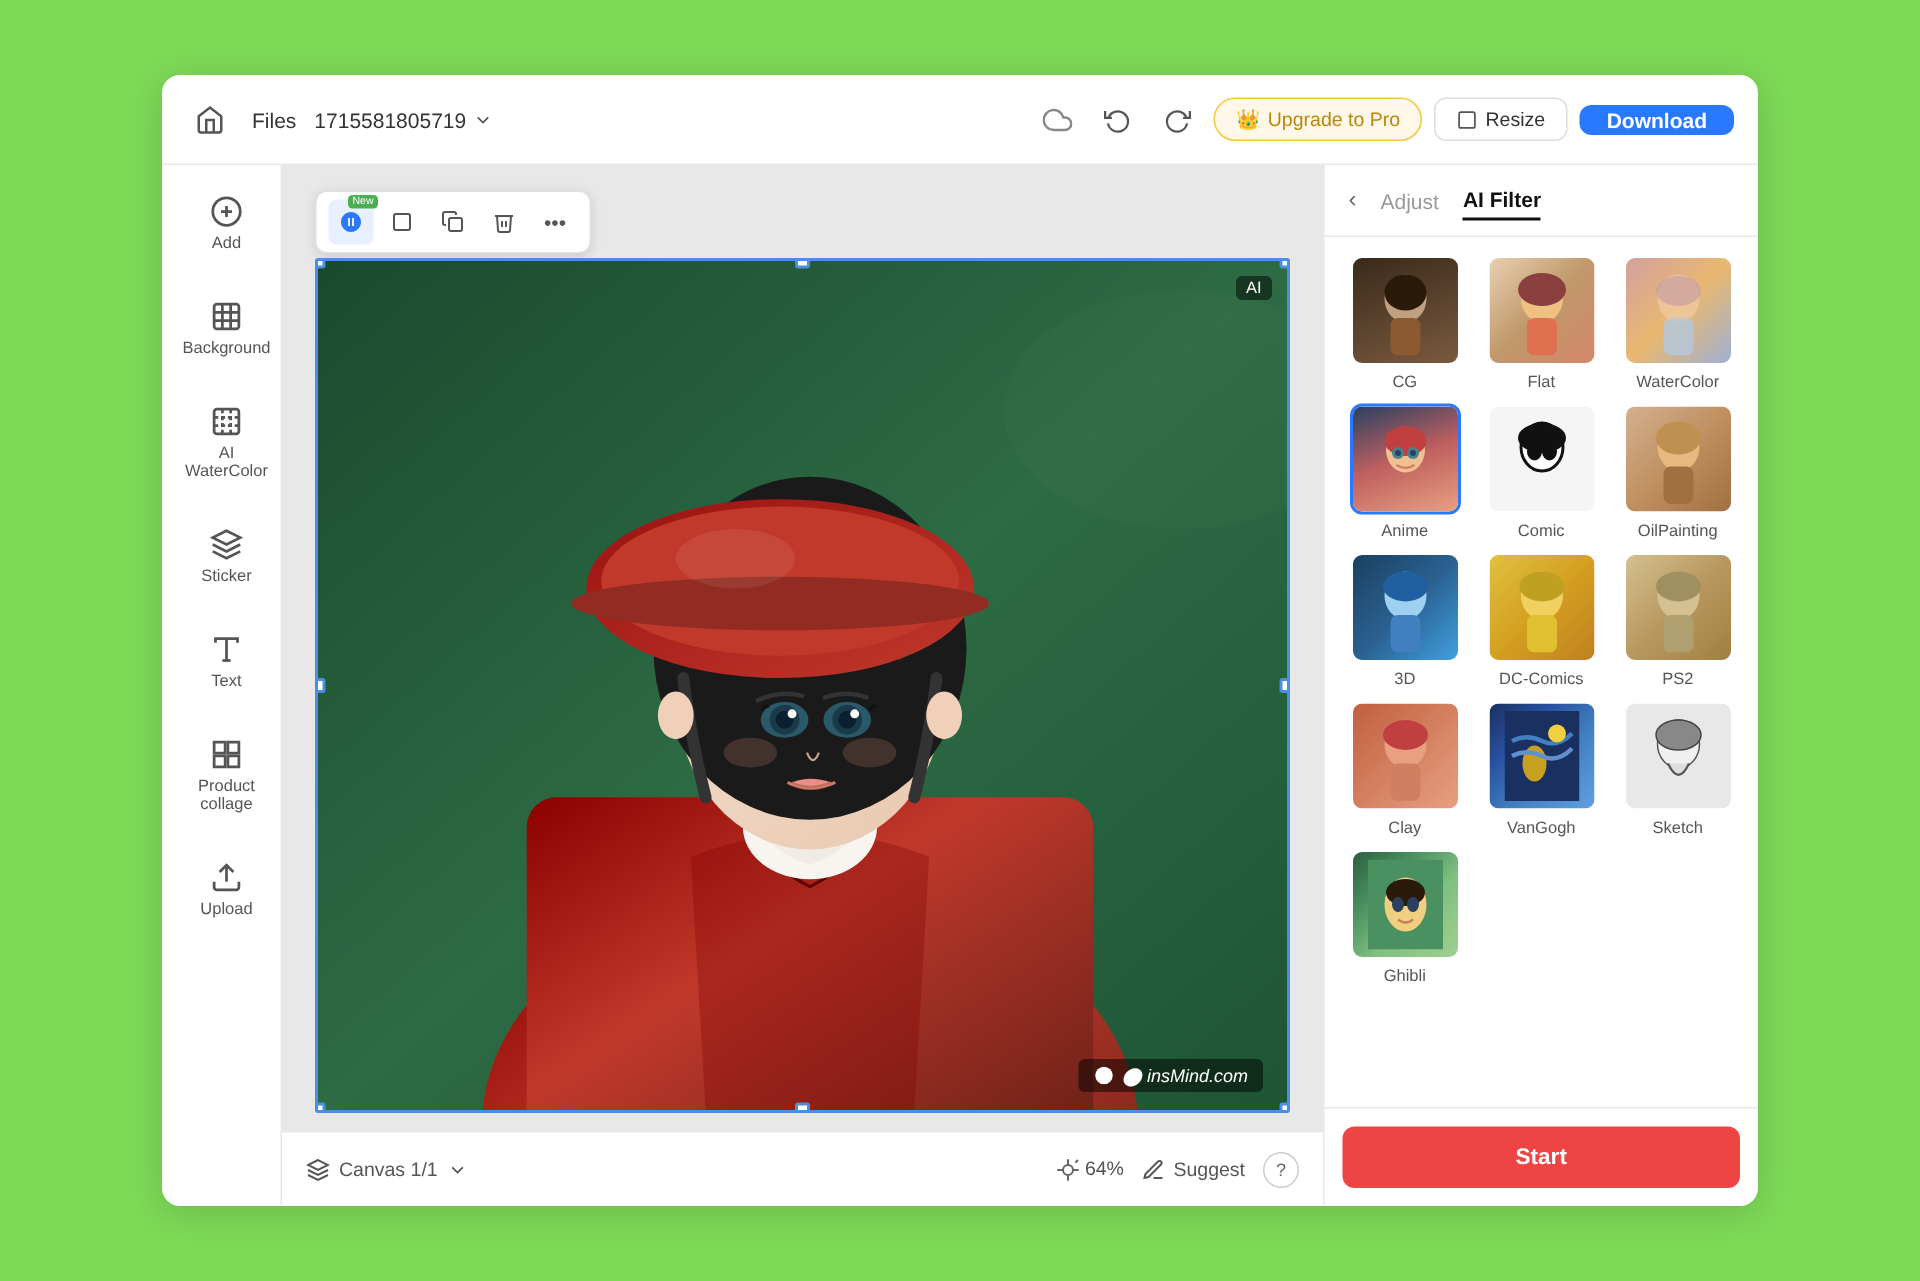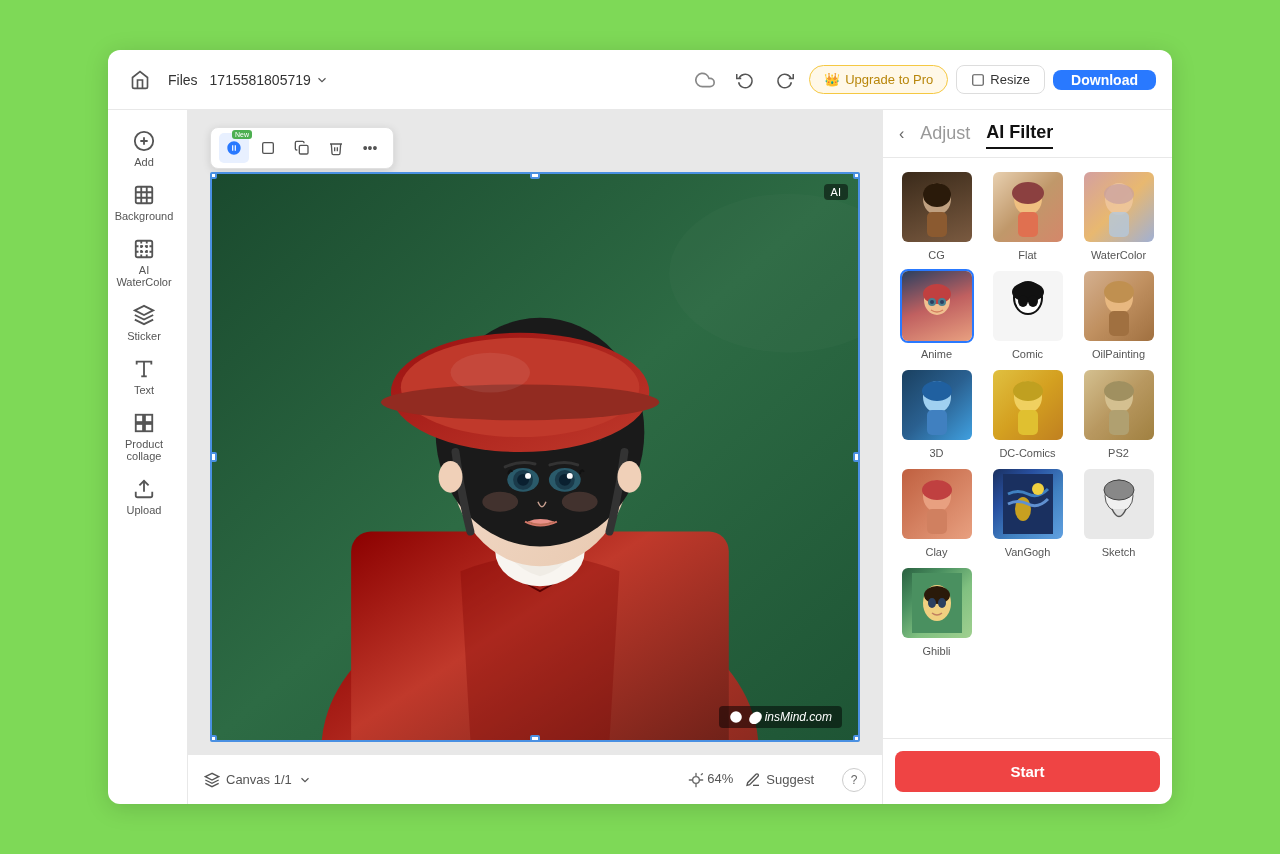--- a/index.html
+++ b/index.html
@@ -111,23 +111,23 @@
       display: flex;
       flex: 1;
       overflow: hidden;
     }
     
     .left-sidebar {
       width: 80px;
       border-right: 1px solid #e8e8e8;
       display: flex;
       flex-direction: column;
-      align-items: flex-start;
+      align-items: flex-end;
       padding: 12px 0;
-      gap: 0;
+      gap: 16px;
       flex-shrink: 0;
       overflow-y: auto;
     }
     .sidebar-item {
       width: 72px;
       display: flex;
       flex-direction: column;
       align-items: center;
       gap: 4px;
       padding: 8px 4px;
@@ -256,21 +256,21 @@
       cursor: pointer;
     }
     .bottom-spacer { flex: 1; }
     .zoom-info {
       font-size: 13px;
       color: #555;
     }
     .bottom-actions {
       display: flex;
       align-items: center;
-      gap: 28px;
+      gap: 12px;
     }
     .btn-suggest {
       display: flex;
       align-items: center;
       gap: 5px;
       font-size: 13px;
       color: #555;
       cursor: pointer;
     }
     .btn-help {
@@ -297,21 +297,21 @@
       align-items: center;
       padding: 0 16px;
       gap: 16px;
     }
     .panel-back-btn {
       cursor: pointer;
       color: #666;
       font-size: 16px;
     }
     .panel-tab {
-      font-size: 18px;
+      font-size: 14px;
       color: #999;
       cursor: pointer;
       padding: 4px 0;
     }
     .panel-tab.active {
       color: #111;
       font-weight: 600;
       border-bottom: 2px solid #111;
     }
     .filter-grid {

